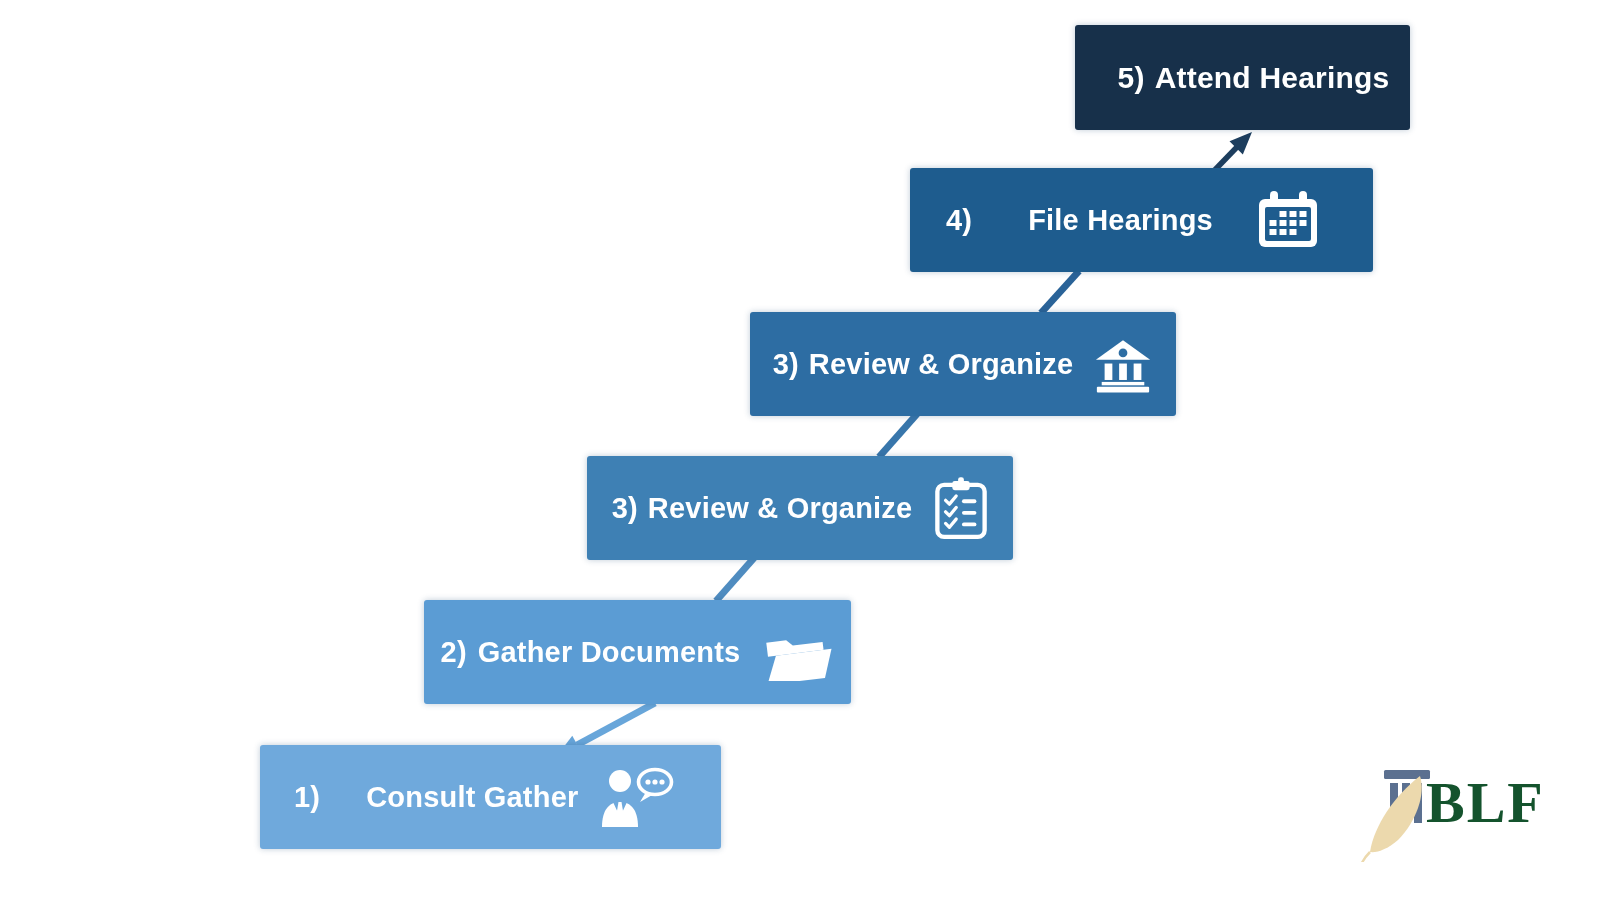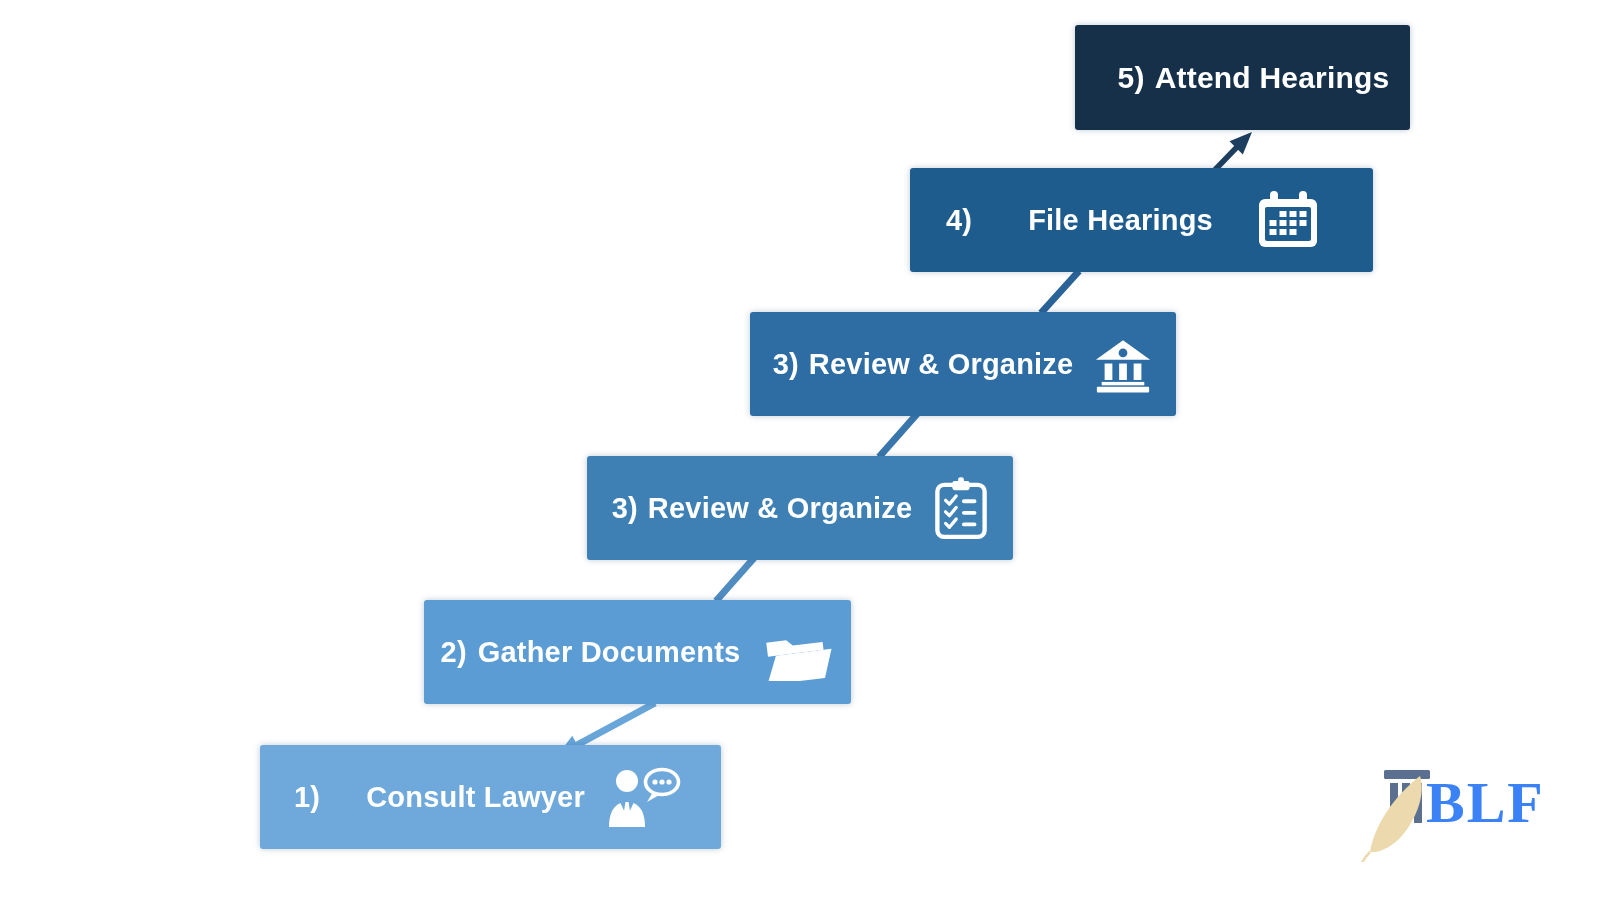--- a/index.html
+++ b/index.html
@@ -58,21 +58,21 @@
     <line x1="879" y1="457" x2="917" y2="414" stroke-width="7" stroke-linecap="butt" stroke="#3876ab"></line>
 
     <line x1="1041" y1="313" x2="1079" y2="271" stroke-width="7" stroke-linecap="butt" stroke="#2a6398"></line>
 
     <line x1="1209" y1="176" x2="1238" y2="146" stroke-width="5.5" stroke-linecap="butt" stroke="#1d3e5e"></line>
     <polygon points="1252,132 1242.8,154.5 1229.5,141.2" fill="#1d3e5e"></polygon>
   </svg>
 
   <div class="step s1" style="background: rgb(111, 169, 220);">
     <span class="num">1)</span>
-    <span class="lbl">Consult Lawyer</span>
+    <span class="lbl">Consult Gather</span>
     <svg class="icon" width="80" height="60" viewBox="0 0 80 60">
       <circle cx="22" cy="14" r="11" fill="#ffffff"></circle>
       <path d="M4,60 C4,43 11,35 22,35 C33,35 40,43 40,60 Z" fill="#ffffff"></path>
       <polygon points="15,35 29,35 22,50" fill="#6fa9dc"></polygon>
       <polygon points="20.5,35 23.5,35 25.2,45 22,53 18.8,45" fill="#ffffff"></polygon>
       <ellipse cx="57" cy="15" rx="16.5" ry="12.5" fill="none" stroke="#ffffff" stroke-width="3.6"></ellipse>
       <path d="M48,25 L42,35 L55,27.5 Z" fill="#ffffff"></path>
       <circle cx="50" cy="15" r="2.6" fill="#ffffff"></circle>
       <circle cx="57" cy="15" r="2.6" fill="#ffffff"></circle>
       <circle cx="64" cy="15" r="2.6" fill="#ffffff"></circle>
@@ -152,16 +152,16 @@
     <svg width="82" height="110" viewBox="0 0 82 110">
       <g fill="#5b7090">
         <rect x="26" y="18" width="46" height="9" rx="1.5"></rect>
         <rect x="32" y="31" width="8" height="26"></rect>
         <rect x="44" y="31" width="8" height="34"></rect>
         <rect x="56" y="31" width="8" height="40"></rect>
       </g>
       <path d="M12,100 C16,74 36,44 62,24 C68,42 58,70 40,88 C30,97 19,101 12,100 Z" fill="#ecd9ad"></path>
       <path d="M12,100 C8,104 5,108 3,113" fill="none" stroke-width="2.5" stroke="#ecd9ad"></path>
     </svg>
-    <span class="logo-text" style="color: #3b82f6;">BLF</span>
+    <span class="logo-text" style="color: #14532d;">BLF</span>
   </div>
 
 </div>
 
 </body></html>

